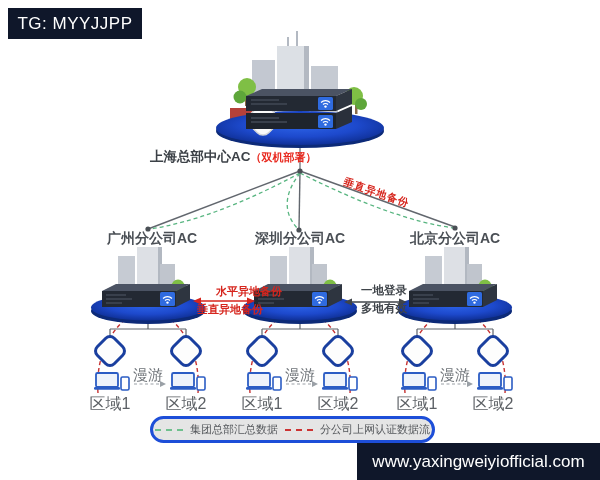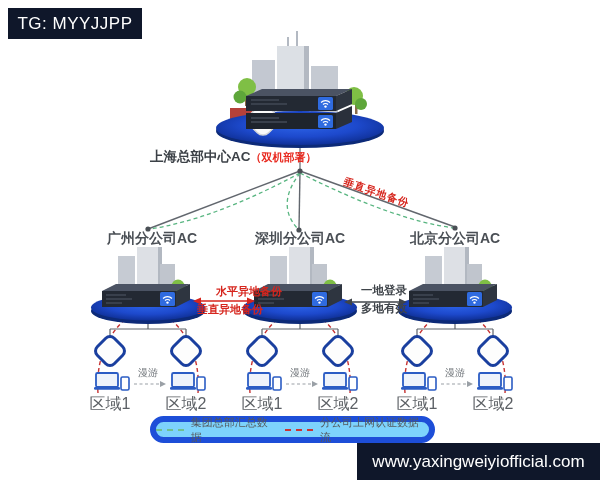--- a/index.html
+++ b/index.html
@@ -22,25 +22,25 @@
   .vert-backup{
     left:346px;top:175px;font-size:10.5px;font-weight:bold;color:#d6251d;
     transform:rotate(19deg);transform-origin:left top;letter-spacing:1px;
   }
   .branch-name{top:230px;width:140px;text-align:center;font-size:14px;font-weight:bold;color:#4a4f55;}
   .bn-0{left:82px;} .bn-1{left:230px;} .bn-2{left:385px;}
   .linktext{width:104px;text-align:center;font-weight:bold;font-size:11px;line-height:11px;}
   .red-link{color:#d6251d;left:178px;}
   .dark-link{color:#3f444a;left:339px;width:90px;font-size:11.5px;}
   .lt-a{top:286px;text-align:right;} .lt-b{top:304px;} .lt-c{top:285px;} .lt-d{top:303px;}
-  .roam{top:366px;width:50px;text-align:center;font-size:10px;color:#6e7378;}
+  .roam{top:366px;width:50px;text-align:center;font-size:15px;color:#6e7378;}
   .zone{top:394px;width:48px;text-align:center;font-size:16px;color:#5c6065;}
   .legend{
     position:absolute;left:150px;top:416px;width:285px;height:27px;
-    border:6px solid #1d4ed8;border-radius:14px;background:#7dd3fc;
+    border:3px solid #1d4ed8;border-radius:14px;background:#e5e5e5;
     display:flex;align-items:center;justify-content:center;gap:7px;box-sizing:border-box;
   }
   .legend .dash{display:inline-block;width:28px;height:0;border-top:2px dashed;}
   .legend .dash.green{border-color:#6fc08e;}
   .legend .dash.red{border-color:#cc3333;}
   .legend .lab{font-size:11px;color:#55585c;}
 </style>
 </head>
 <body>
 

